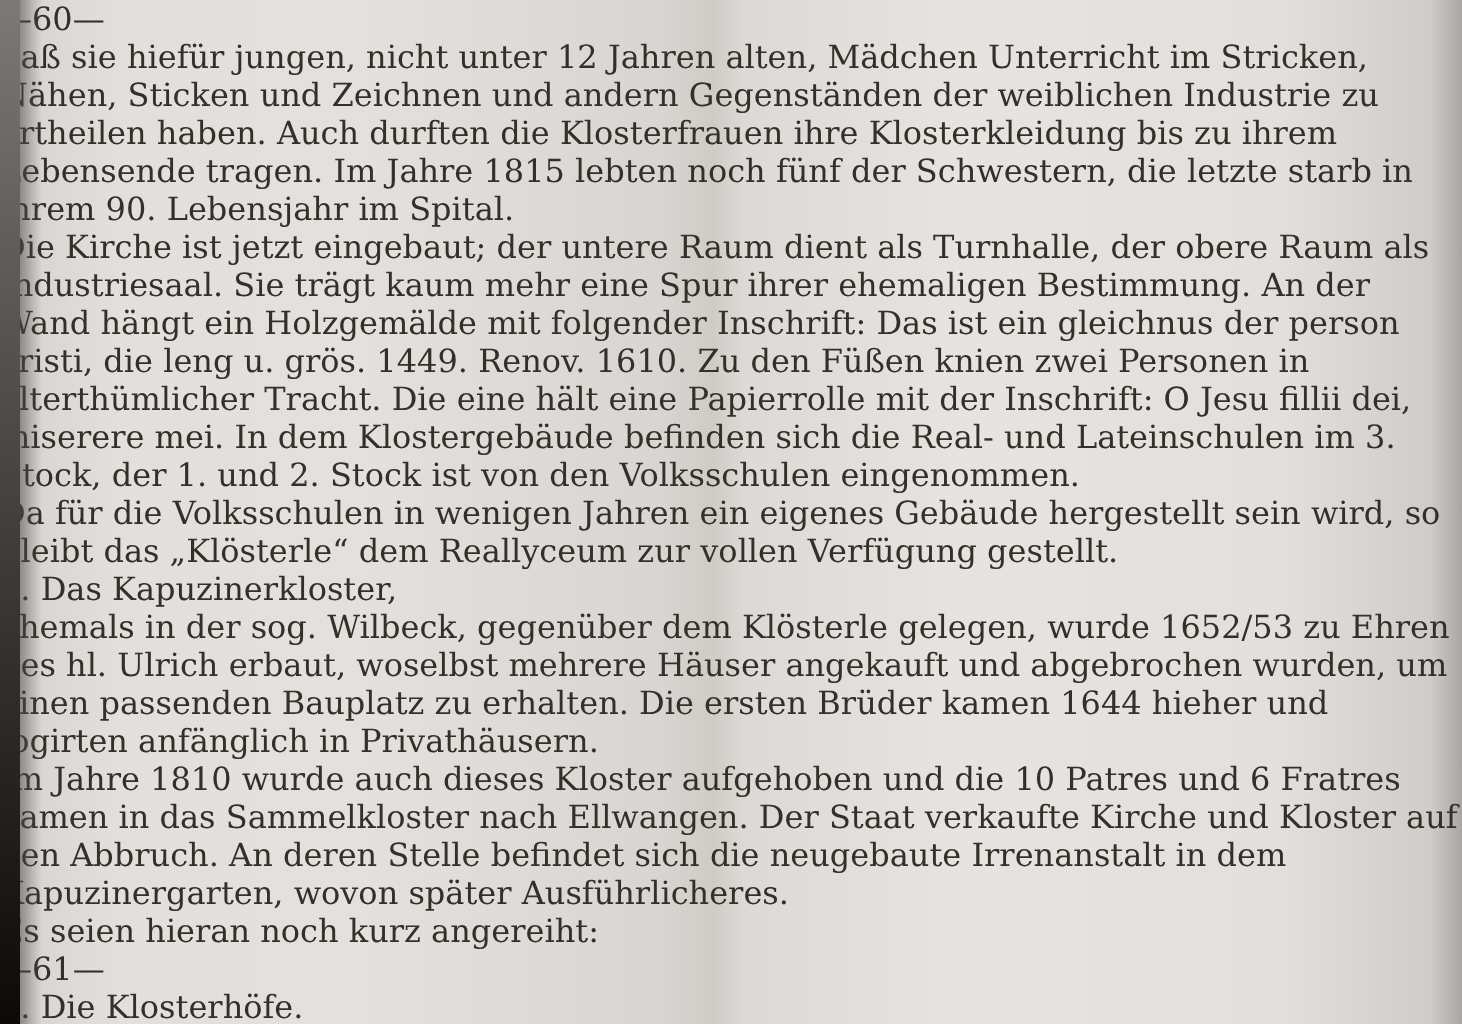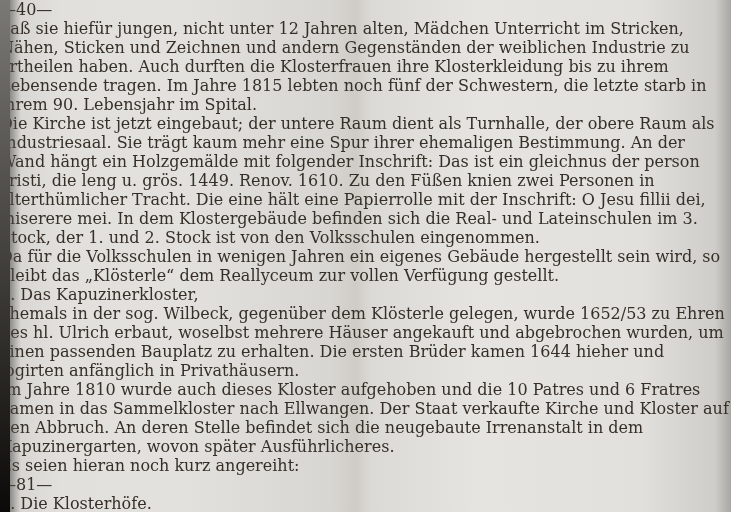--- a/index.html
+++ b/index.html
@@ -48,34 +48,34 @@
   .indent{text-indent:15px;}
   .sec-heading{text-align:center;font-weight:bold;font-size:11.5px;line-height:15px;margin:8px 0 7px 0;}
 </style>
 </head>
 <body>
 
 <div id="scan">
 
   <div class="page page-left">
     <div class="page-head">
-      <span class="dash">—</span><span>40</span><span class="dash">—</span>
+      <span class="dash">—</span><span>60</span><span class="dash">—</span>
     </div>
     <div class="para">daß sie hiefür jungen, nicht unter 12 Jahren alten, Mädchen Unterricht im Stricken, Nähen, Sticken und Zeichnen und andern Gegenständen der weiblichen Industrie zu ertheilen haben. Auch durften die Klosterfrauen ihre Klosterkleidung bis zu ihrem Lebensende tragen. Im Jahre 1815 lebten noch fünf der Schwestern, die letzte starb in ihrem 90. Lebensjahr im Spital.</div>
     <div class="para indent">Die Kirche ist jetzt eingebaut; der untere Raum dient als Turnhalle, der obere Raum als Industriesaal. Sie trägt kaum mehr eine Spur ihrer ehemaligen Bestimmung. An der Wand hängt ein Holzgemälde mit folgender Inschrift: Das ist ein gleichnus der person cristi, die leng u. grös. 1449. Renov. 1610. Zu den Füßen knien zwei Personen in alterthümlicher Tracht. Die eine hält eine Papierrolle mit der Inschrift: O Jesu fillii dei, miserere mei. In dem Klostergebäude befinden sich die Real- und Lateinschulen im 3. Stock, der 1. und 2. Stock ist von den Volksschulen eingenommen.</div>
     <div class="para indent">Da für die Volksschulen in wenigen Jahren ein eigenes Gebäude hergestellt sein wird, so bleibt das „Klösterle“ dem Reallyceum zur vollen Verfügung gestellt.</div>
     <div class="sec-heading">7. Das Kapuzinerkloster,</div>
     <div class="para">ehemals in der sog. Wilbeck, gegenüber dem Klösterle gelegen, wurde 1652/53 zu Ehren des hl. Ulrich erbaut, woselbst mehrere Häuser angekauft und abgebrochen wurden, um einen passenden Bauplatz zu erhalten. Die ersten Brüder kamen 1644 hieher und logirten anfänglich in Privathäusern.</div>
     <div class="para indent">Im Jahre 1810 wurde auch dieses Kloster aufgehoben und die 10 Patres und 6 Fratres kamen in das Sammelkloster nach Ellwangen. Der Staat verkaufte Kirche und Kloster auf den Abbruch. An deren Stelle befindet sich die neugebaute Irrenanstalt in dem Kapuzinergarten, wovon später Ausführlicheres.</div>
     <div class="para indent">Es seien hieran noch kurz angereiht:</div>
   </div>
 
   <div class="page page-right">
     <div class="page-head">
-      <span class="dash">—</span><span>81</span><span class="dash">—</span>
+      <span class="dash">—</span><span>61</span><span class="dash">—</span>
     </div>
     <div class="sec-heading" style="margin-top:0;">8. Die Klosterhöfe.</div>
 
   </div>
 
   <div class="gutter-shadow"></div>
   <div class="gutter-line"></div>
   <div class="edge-left"></div>
   <div class="edge-left-fade"></div>
   <div class="edge-right"></div>

